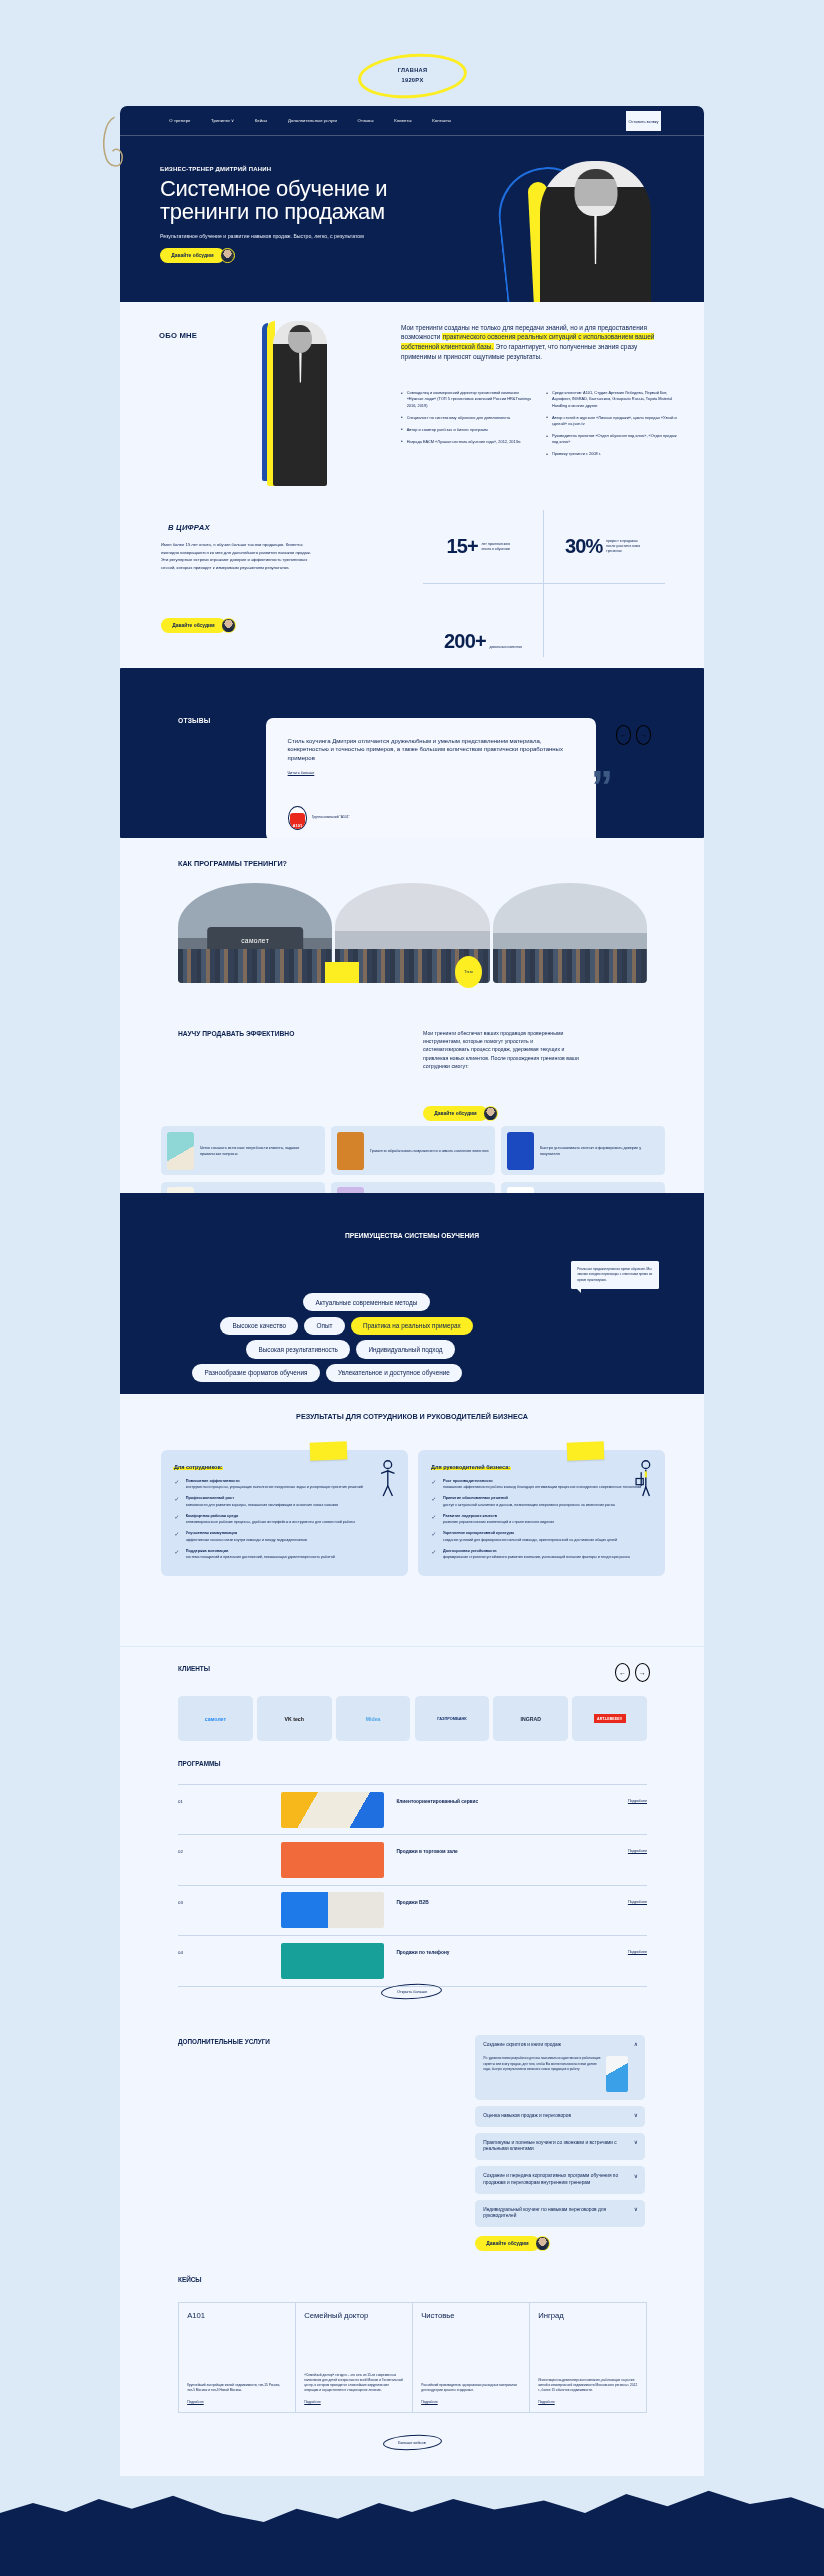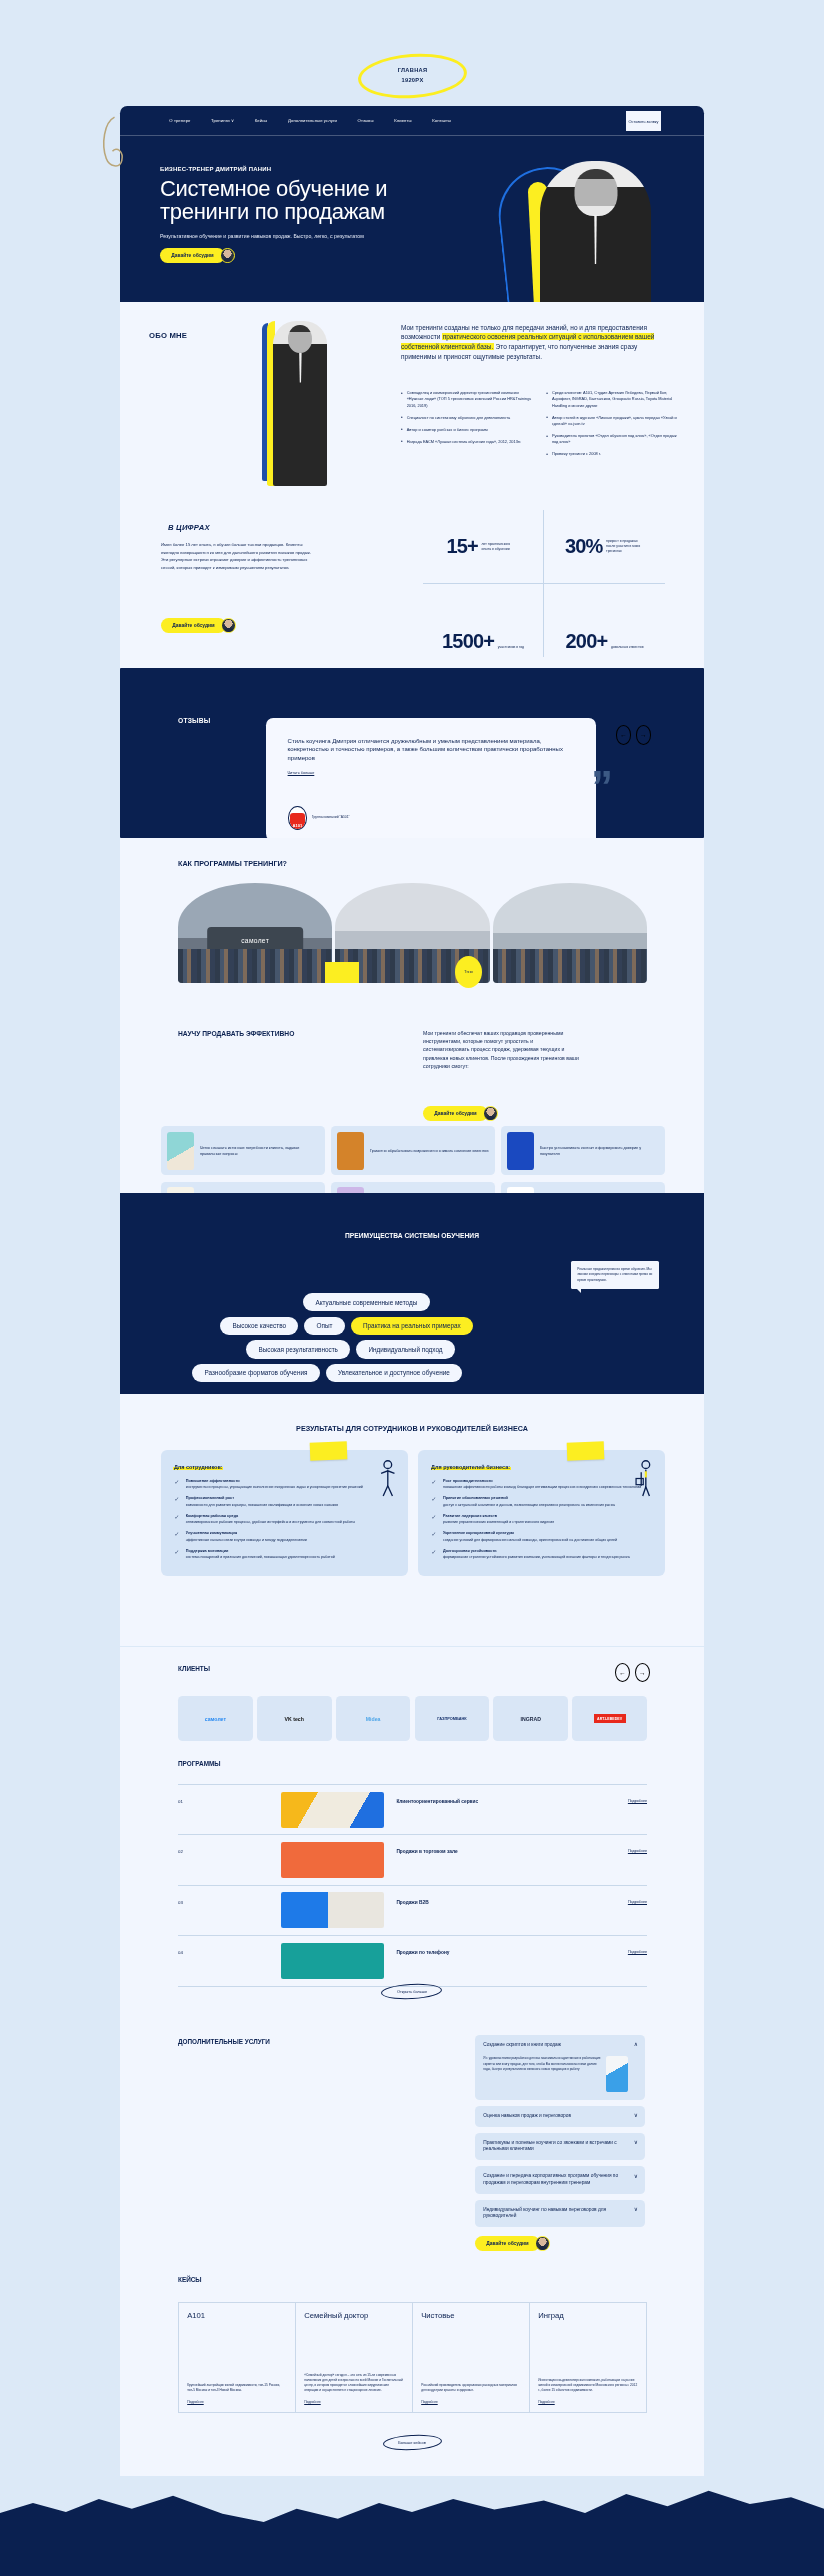--- a/index.html
+++ b/index.html
@@ -103,21 +103,21 @@
     position:absolute;left:99px;top:115px;width:29px;height:56px;z-index:6;
   }
 
   
   .sect{left:120px;width:584px;background:var(--light);}
   .sect-title{font-size:7.7px;font-weight:700;letter-spacing:0.2px;}
 
   
   #about{top:302px;height:196px;}
   #about .inner{position:relative;width:100%;height:100%;}
-  #about-title{position:absolute;left:29px;top:29px;}
+  #about-title{position:absolute;left:39px;top:29px;}
   #about-figure{position:absolute;left:139px;top:18.5px;width:76px;height:165px;}
   #about-figure .yedge{position:absolute;left:8.2px;top:0;width:8.2px;height:100%;background:var(--yellow);border-radius:9.3px 0 0 3.1px;}
   #about-figure .bedge{position:absolute;left:3.1px;top:2.1px;width:6.2px;height:96%;background:#1f4fa8;border-radius:9.3px 0 0 3.1px;}
   #about-figure .man{position:absolute;left:14.4px;top:0;width:54px;height:100%;
     background:linear-gradient(180deg,#e6e6e6 0 14%,#23282f 14% 100%);
     border-radius:23px 23px 2.1px 2.1px;filter:grayscale(1);}
   #about-figure .man::before{content:"";position:absolute;left:50%;top:4.1px;transform:translateX(-50%);
     width:24px;height:28px;border-radius:48%;background:linear-gradient(180deg,#35322f 0 24%,#c9ae96 24% 100%);}
   #about-figure .man::after{content:"";position:absolute;left:50%;top:32px;transform:translateX(-50%);
     width:6.2px;height:30px;background:#efefef;clip-path:polygon(30% 0,70% 0,60% 100%,40% 100%);}
@@ -201,21 +201,21 @@
     font-size:3.2px;line-height:1.72;}
   #adv-tip::after{content:"";position:absolute;left:6.2px;bottom:-4.6px;border:2.6px solid transparent;border-top-color:#f2f6fe;border-right-color:#f2f6fe;}
   #adv-rows{position:absolute;left:72px;top:100px;width:448px;display:flex;flex-direction:column;gap:5.2px;}
   .adv-row{display:flex;gap:5.7px;}
   .pill{background:#f2f6fe;color:var(--navy);border-radius:515px;padding:5.7px 12.4px;font-size:6.4px;white-space:nowrap;cursor:pointer;border:none;}
   .pill.accent{background:var(--yellow);}
   .r1{padding-left:111px;} .r2{padding-left:28px;} .r3{padding-left:54px;} .r4{padding-left:0px;}
 
   
   #res{top:1394px;height:252px;}
-  #res-title{position:absolute;left:0;right:0;top:17.5px;text-align:center;font-size:7.2px;font-weight:700;line-height:1.35;margin-top:12px;}
+  #res-title{position:absolute;left:0;right:0;top:17.5px;text-align:center;font-size:7.2px;font-weight:700;line-height:1.35;}
   #res-cards{position:absolute;left:41px;top:56px;width:504px;display:flex;gap:10.3px;}
   .rescard{flex:1;background:#d5e4f6;border-radius:6.2px;padding:12.4px 12.4px 10.3px;position:relative;}
   .rescard h3{font-size:5.5px;font-weight:700;margin-bottom:7.2px;display:inline;
     background:linear-gradient(transparent 55%,var(--yellow) 55%);padding:0 0.5px;}
   .rescard ul{list-style:none;margin-top:7.7px;}
   .rescard li{position:relative;padding-left:12.4px;margin-bottom:5.7px;}
   .rescard li .ck{position:absolute;left:1px;top:0px;font-size:5.7px;font-weight:700;}
   .rescard li b{display:block;font-size:3.8px;line-height:1.4;}
   .rescard li span.d{display:block;font-size:3.6px;line-height:1.5;margin-top:1px;}
   .sticky{position:absolute;right:61px;top:-8.2px;width:37px;height:17.5px;background:var(--yellow);
@@ -358,24 +358,20 @@
   <div id="num-grid">
     <div class="cell">
       <div class="big">15+</div>
       <div class="lbl">лет практического опыта в обучении</div>
     </div>
     <div class="cell">
       <div class="big">30%</div>
       <div class="lbl">прирост в продажах после участия в моих тренингах</div>
     </div>
     <div class="cell">
-      <div class="big">1500+</div>
-      <div class="lbl">участников в год</div>
-    </div>
-    <div class="cell">
       <div class="big">200+</div>
       <div class="lbl">довольных клиентов</div>
     </div>
   </div>
 </section>
 
 <section class="abs sect" id="reviews">
   <h2 id="rev-title">ОТЗЫВЫ</h2>
   <div id="rev-card">
     <p id="rev-text">Стиль коучинга Дмитрия отличается дружелюбным и умелым представлением материала, конкретностью и точностью примеров, а также большим количеством практически проработанных примеров</p>

